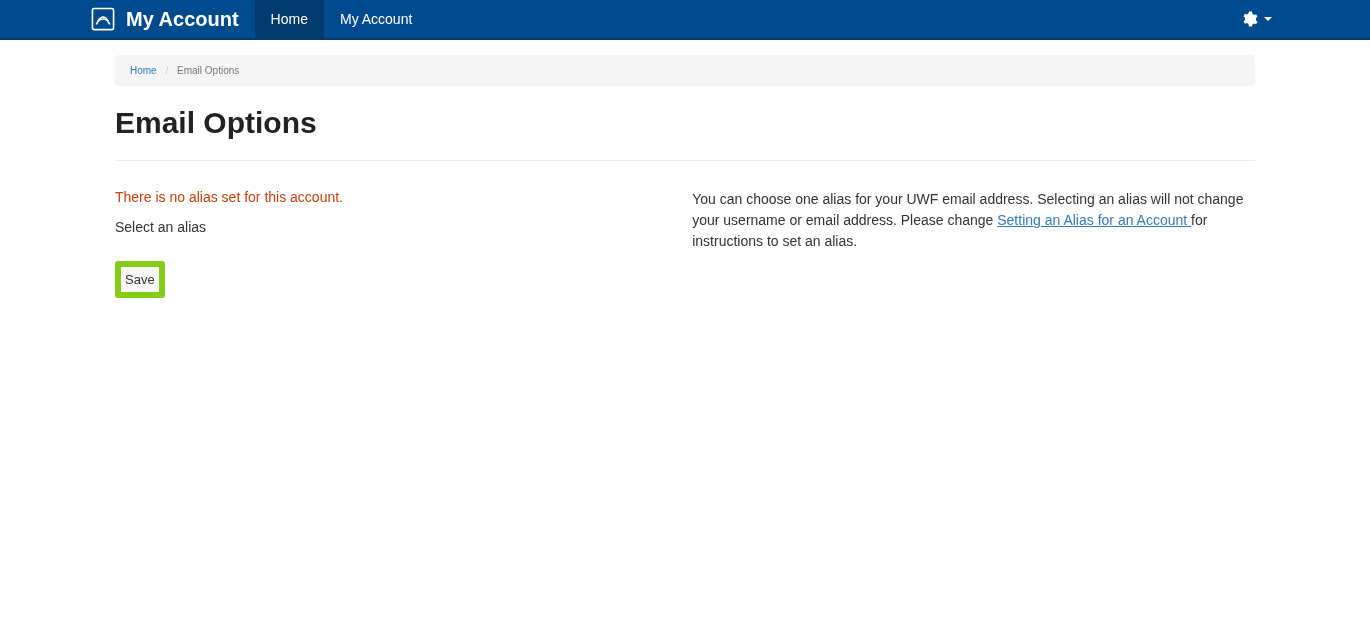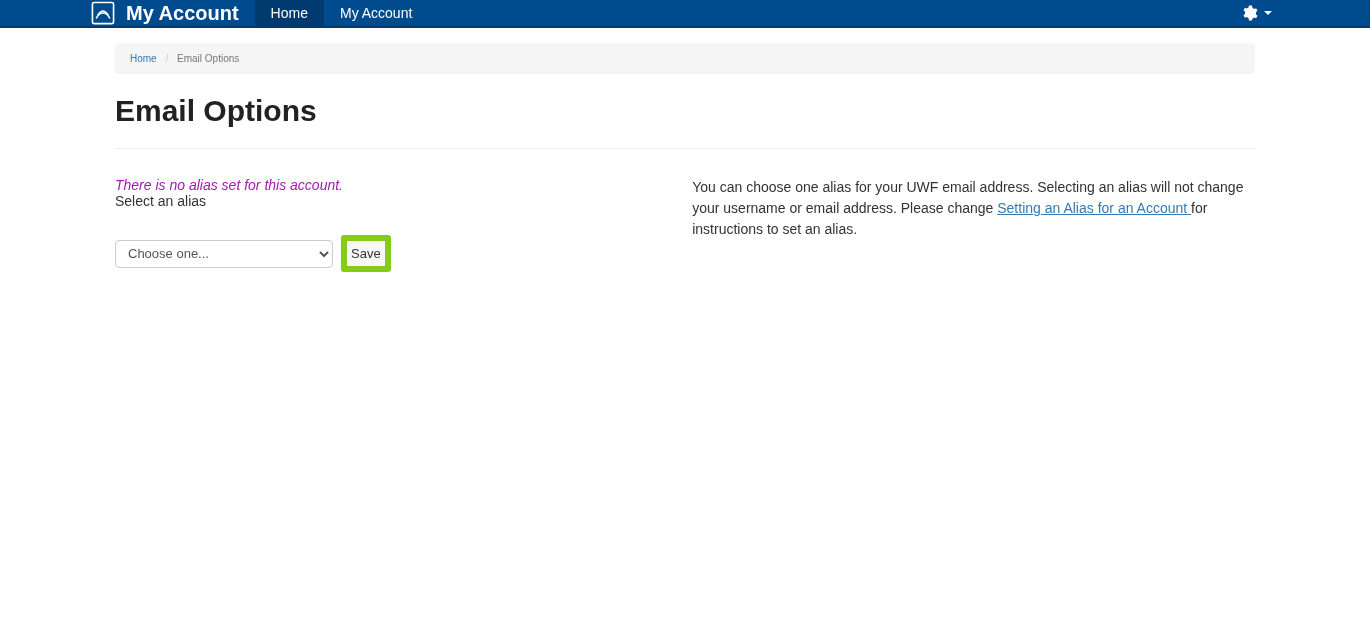--- a/index.html
+++ b/index.html
@@ -1,21 +1,21 @@
 <!DOCTYPE html>
 <html><head>
   <meta charset="utf-8">
   <style>
     * { margin: 0; padding: 0; box-sizing: border-box; }
     body { font-family: "Helvetica Neue", Helvetica, Arial, sans-serif; font-size: 14px; color: #333; background: #fff; }
 
     .navbar {
       background: #004a8e;
       border-bottom: 2px solid #003a6e;
-      height: 28px;
+      height: 40px;
       display: flex;
       align-items: stretch;
       padding-left: 90px;
       padding-right: 90px;
       position: relative;
     }
     .navbar-brand {
       display: flex;
       align-items: center;
       color: #fff;
@@ -81,21 +81,21 @@
       color: #222;
       margin-bottom: 20px;
     }
     hr.divider { border: none; border-top: 1px solid #eee; margin-bottom: 28px; }
 
     .row { display: flex; gap: 30px; }
     .col-left { flex: 0 0 48%; }
     .col-right { flex: 1; color: #333; line-height: 1.5; }
     .col-right a { color: #337ab7; text-decoration: underline; text-align: center; }
 
-    .status-text { color: #a21caf; font-style: italic; }
+    .status-text { margin-bottom: 14px; color: #c2410c; }
     .form-label { display: block; margin-bottom: 26px; color: #333; }
 
     .select-wrap { display: flex; align-items: center; gap: 8px; }
     select.alias-select {
       width: 218px;
       height: 28px;
       padding: 2px 8px;
       border: 1px solid #ccc;
       border-radius: 4px;
       background: #fff;
@@ -158,23 +158,20 @@
   </div>
 
   <h1 class="page-title">Email Options</h1>
   <hr class="divider">
 
   <div class="row">
     <div class="col-left col-left-wrap">
       <p class="status-text">There is no alias set for this account.</p>
       <label class="form-label">Select an alias</label>
       <div class="select-wrap">
-        <select class="alias-select">
-          <option>Choose one...</option>
-        </select>
         <button class="save-btn">Save</button>
       </div>
 
       <svg class="arrow-annot" style="left:155px; top:175px;" viewBox="0 0 140 170">
         <polygon points="70,0 140,80 105,80 105,170 35,170 35,80 0,80" fill="#ed2727"></polygon>
       </svg>
     </div>
 
     <div class="col-right">
       <p>

